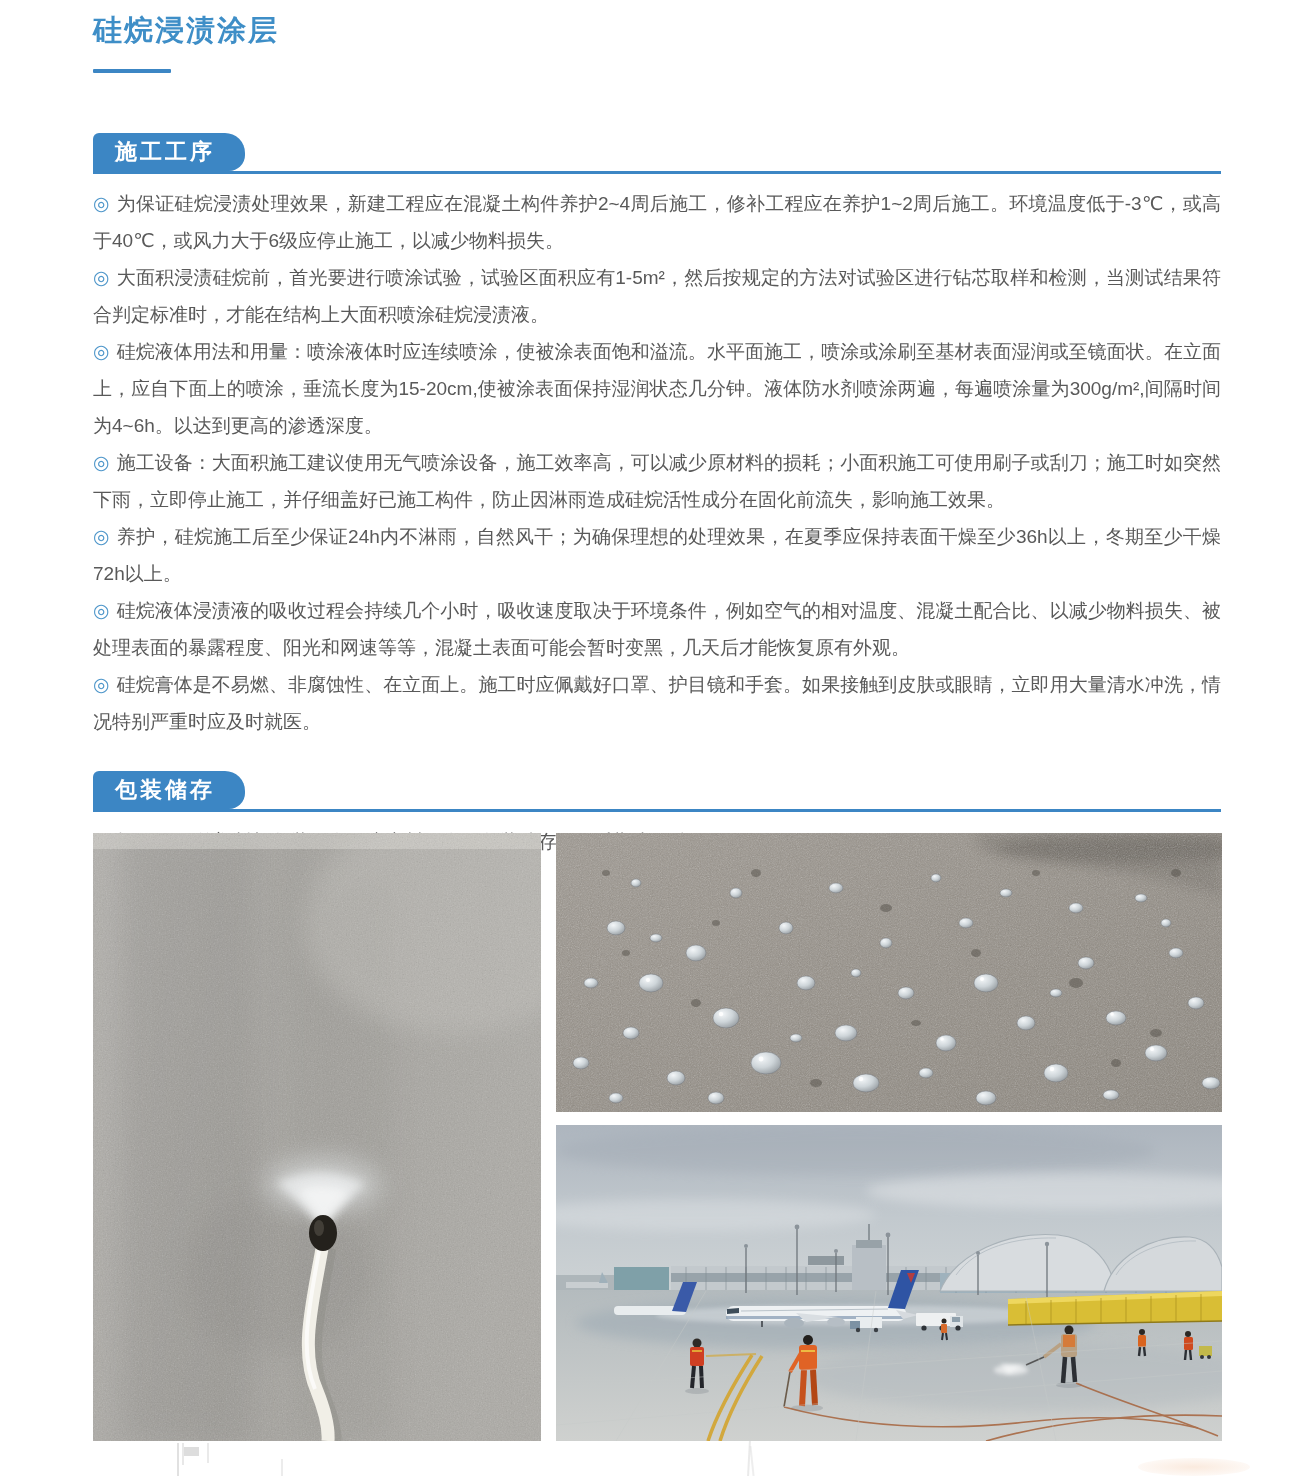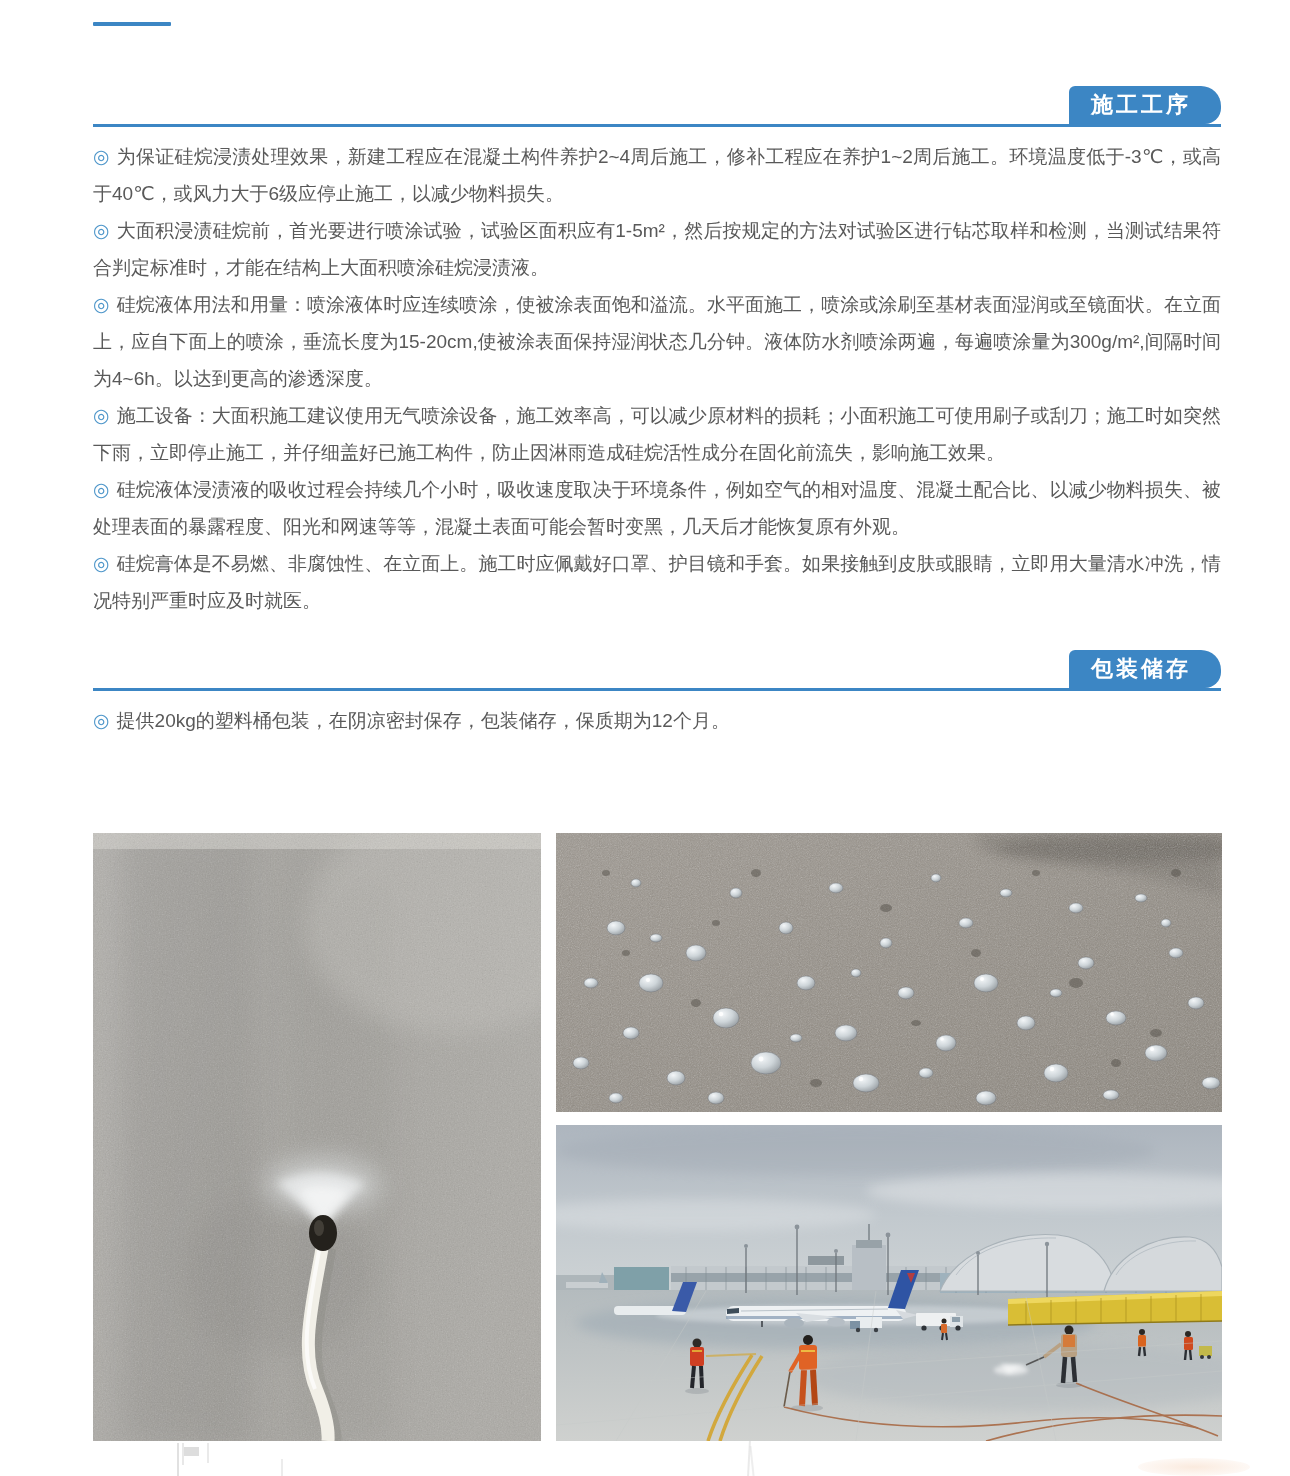--- a/index.html
+++ b/index.html
@@ -9,21 +9,21 @@
     -webkit-font-smoothing:antialiased;
   }
   .content{position:absolute;left:93px;top:0;width:1128px;}
   
   .page-title{
     margin:0;padding-top:13px;font-size:29px;line-height:34px;font-weight:700;
     color:#3e8ec7;letter-spacing:2px;
   }
   .title-underline{width:78px;height:4px;background:#3c86c4;margin-top:22px;border-radius:1px;}
   
-  .section-bar{border-bottom:3px solid #3c86c4;margin-top:60px;line-height:0;text-align:right;}
+  .section-bar{border-bottom:3px solid #3c86c4;margin-top:60px;line-height:0;}
   .section-bar.second{margin-top:31px;}
   .badge{
     display:inline-block;background:#3c86c4;color:#ffffff;font-weight:700;
     font-size:22px;line-height:38px;padding:0 30px 0 22px;
     border-radius:6px 20px 16px 0;letter-spacing:3px;vertical-align:bottom;
   }
   
   .bullets{margin-top:11px;}
   .bullet{
     margin:0;font-size:19px;line-height:37px;color:#595959;text-align:justify;
@@ -40,30 +40,32 @@
   .artifact{position:absolute;background:#d9d9d9;}
   .art-blob{
     position:absolute;left:1138px;top:1458px;width:112px;height:18px;border-radius:50%;
     background:radial-gradient(ellipse at center,rgba(232,150,88,0.20),rgba(232,150,88,0));
   }
 </style>
 </head>
 <body>
 
 <div class="content">
+  <h1 class="page-title">硅烷浸渍涂层</h1>
   <div class="title-underline"></div>
 
   <div class="section-bar">
     <span class="badge">施工工序</span>
   </div>
   <div class="bullets">
     <p class="bullet"><span class="marker">◎</span><span>为保证硅烷浸渍处理效果，新建工程应在混凝土构件养护2~4周后施工，修补工程应在养护1~2周后施工。环境温度低于-3℃，或高于40℃，或风力大于6级应停止施工，以减少物料损失。</span></p>
     <p class="bullet"><span class="marker">◎</span><span>大面积浸渍硅烷前，首光要进行喷涂试验，试验区面积应有1-5m²，然后按规定的方法对试验区进行钻芯取样和检测，当测试结果符合判定标准时，才能在结构上大面积喷涂硅烷浸渍液。</span></p>
     <p class="bullet"><span class="marker">◎</span><span>硅烷液体用法和用量：喷涂液体时应连续喷涂，使被涂表面饱和溢流。水平面施工，喷涂或涂刷至基材表面湿润或至镜面状。在立面上，应自下面上的喷涂，垂流长度为15-20cm,使被涂表面保持湿润状态几分钟。液体防水剂喷涂两遍，每遍喷涂量为300g/m²,间隔时间为4~6h。以达到更高的渗透深度。</span></p>
     <p class="bullet"><span class="marker">◎</span><span>施工设备：大面积施工建议使用无气喷涂设备，施工效率高，可以减少原材料的损耗；小面积施工可使用刷子或刮刀；施工时如突然下雨，立即停止施工，并仔细盖好已施工构件，防止因淋雨造成硅烷活性成分在固化前流失，影响施工效果。</span></p>
+    <p class="bullet"><span class="marker">◎</span><span>养护，硅烷施工后至少保证24h内不淋雨，自然风干；为确保理想的处理效果，在夏季应保持表面干燥至少36h以上，冬期至少干燥72h以上。</span></p>
     <p class="bullet"><span class="marker">◎</span><span>硅烷液体浸渍液的吸收过程会持续几个小时，吸收速度取决于环境条件，例如空气的相对温度、混凝土配合比、以减少物料损失、被处理表面的暴露程度、阳光和网速等等，混凝土表面可能会暂时变黑，几天后才能恢复原有外观。</span></p>
     <p class="bullet"><span class="marker">◎</span><span>硅烷膏体是不易燃、非腐蚀性、在立面上。施工时应佩戴好口罩、护目镜和手套。如果接触到皮肤或眼睛，立即用大量清水冲洗，情况特别严重时应及时就医。</span></p>
   </div>
 
   <div class="section-bar second">
     <span class="badge">包装储存</span>
   </div>
   <div class="bullets">
     <p class="bullet"><span class="marker">◎</span><span>提供20kg的塑料桶包装，在阴凉密封保存，包装储存，保质期为12个月。</span></p>
   </div>

